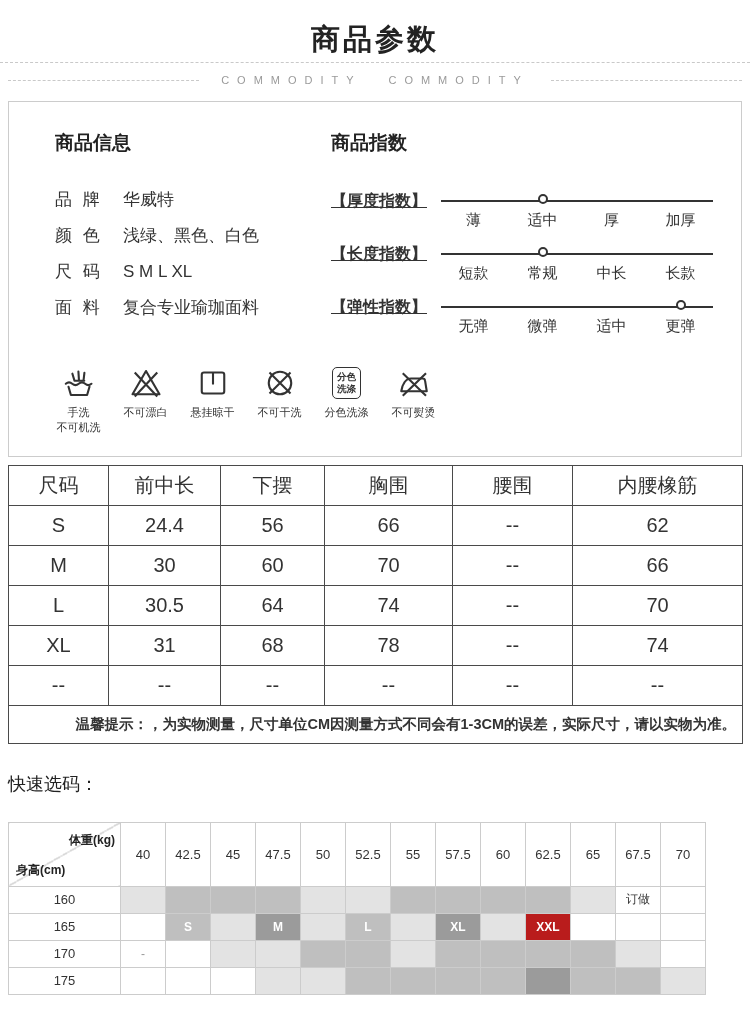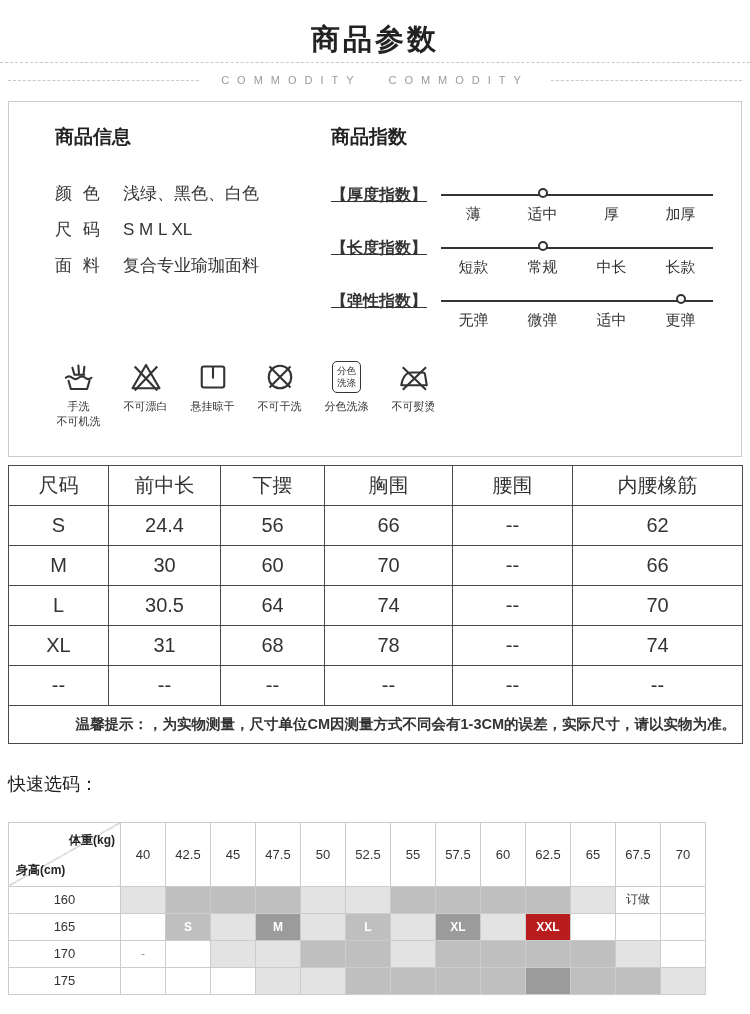--- a/index.html
+++ b/index.html
@@ -12,41 +12,41 @@
   
   .page-title { text-align:center; font-size:29px; font-weight:700; letter-spacing:3px;
     color:#222; padding-top:20px; height:62px; }
   .top-divider { border:none; border-top:1px dashed #c9c9c9; margin:0; }
   .subtitle-row { display:flex; align-items:center; height:34px; padding:0 8px; }
   .dash-line { flex:1; border-top:1px dashed #c9c9c9; }
   .subtitle-text { padding:0 22px; font-size:11px; letter-spacing:8px; word-spacing:16px; color:#9a9a9a; }
 
   
   .info-box { margin:4px 8px 0; border:1px solid #ccc; height:356px; padding:22px 26px 0 46px; }
-  .box-columns { display:flex; }
+  .box-columns { display:flex;margin-top:6px; }
   .col-left { width:276px; flex-shrink:0; }
   .col-right { flex:1; }
   .box-heading { font-size:19px; font-weight:700; color:#222; margin:0 0 34px; }
   .info-row { font-size:17px; line-height:20px; margin-bottom:16px; color:#333; }
   .info-label { display:inline-block; width:68px; letter-spacing:3px; }
 
   .sliders { margin-top:10px; }
   .slider-row { display:flex; height:53px; }
   .slider-label { width:108px; font-size:16px; font-weight:700; flex-shrink:0; padding-top:1px;text-decoration:underline; }
   .slider-track { flex:1; position:relative; margin-top:2px; }
   .track-line { position:absolute; left:2px; right:2px; top:8px; border-top:2px solid #333; }
   .track-dot { position:absolute; top:2px; width:10px; height:10px; background:#fff;
     border:2px solid #333; border-radius:50%; transform:translateX(-50%); }
   .track-options { position:absolute; left:0; right:0; top:19px; display:flex; }
   .track-option { width:25%; text-align:center; font-size:15px; color:#333; }
 
   .care-row { display:flex; margin-top:14px; margin-left:-10px; }
   .care-item { width:67px; text-align:center; }
   .care-icon { height:40px; display:flex; align-items:center; justify-content:center; }
-  .care-chip { border:1.5px solid #333; border-radius:5px; font-size:9.5px; font-weight:400;
+  .care-chip { border:1.5px solid #333; border-radius:5px; font-size:9.5px; font-weight:700;
     line-height:1.25; padding:3px 4px; white-space:pre-line;text-align:center; }
   .care-label { font-size:11px; line-height:1.35; white-space:pre-line; color:#333; margin-top:2px; }
 
   
   .size-table { width:734px; margin:8px 8px 0; border-collapse:collapse; table-layout:fixed; }
   .size-table th, .size-table td { border:1px solid #4a4a4a; text-align:center;
     font-size:20px; font-weight:400; color:#333; height:40px; padding:0; }
   .size-table .size-note { text-align:right; font-size:14.5px; font-weight:700;
     padding:9px 6px; height:auto; line-height:1.3; }
 
@@ -74,20 +74,21 @@
   <div class="dash-line"></div>
   <div class="subtitle-text">COMMODITY COMMODITY</div>
   <div class="dash-line"></div>
 </div>
 
 <div class="info-box">
   <div class="box-columns">
     <div class="col-left">
       <div class="box-heading">商品信息</div>
       <div id="info-rows">
+          <div class="info-row"><span class="info-label">品 牌</span><span class="info-value">华威特</span></div>
           <div class="info-row"><span class="info-label">颜 色</span><span class="info-value">浅绿、黑色、白色</span></div>
           <div class="info-row"><span class="info-label">尺 码</span><span class="info-value">S M L XL</span></div>
           <div class="info-row"><span class="info-label">面 料</span><span class="info-value">复合专业瑜珈面料</span></div>
         </div>
     </div>
     <div class="col-right">
       <div class="box-heading">商品指数</div>
       <div id="sliders" class="sliders">
           <div class="slider-row">
             <span class="slider-label">【厚度指数】</span>

